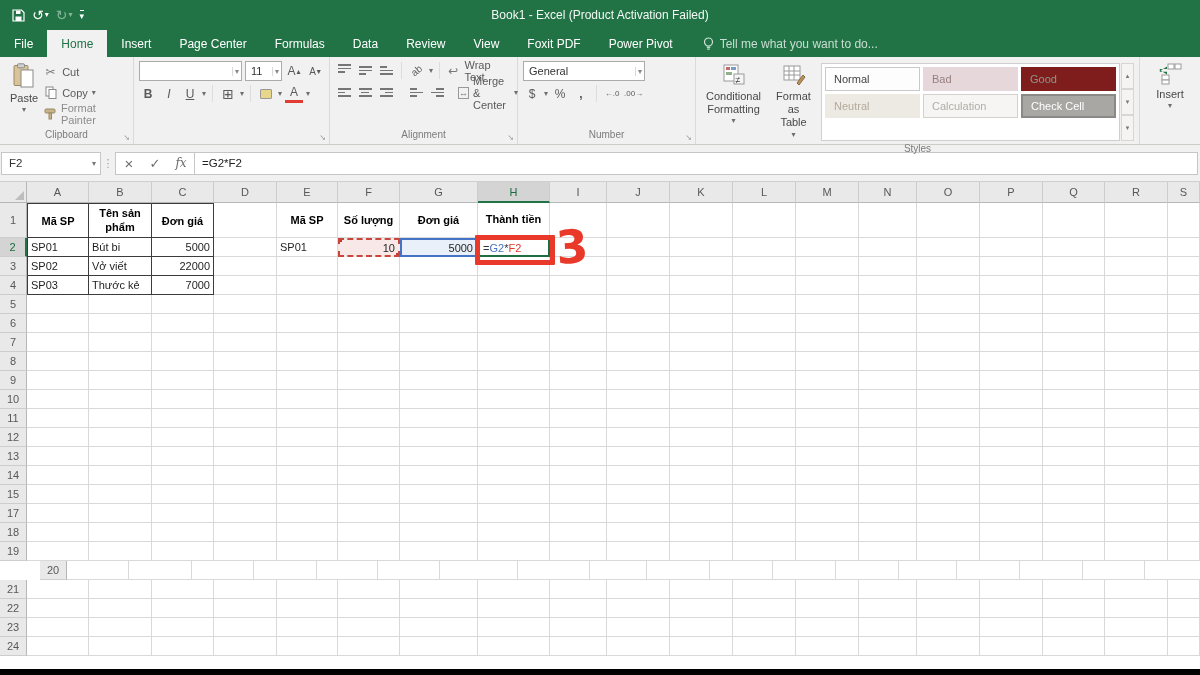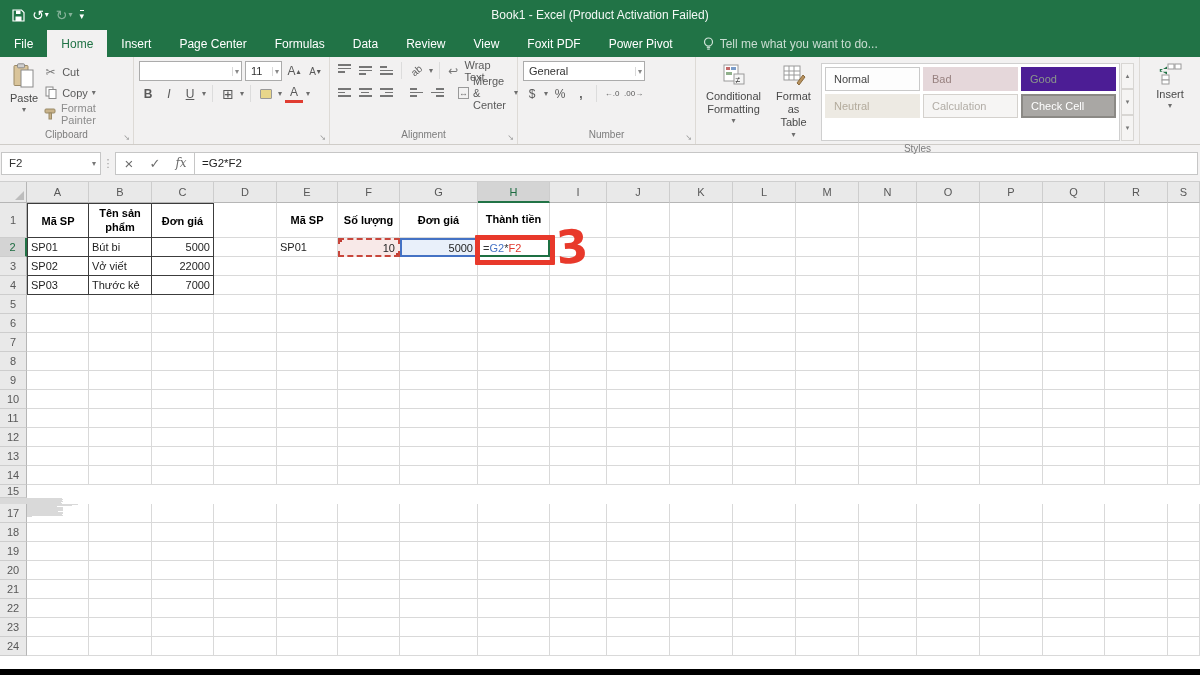--- a/index.html
+++ b/index.html
@@ -53,21 +53,21 @@
   .bld { font-weight:bold; } .itl { font-style:italic; } .und { text-decoration:underline; }
   .fcolA { border-bottom:3px solid #e03c31; line-height:1; padding-bottom:0; }
   .filldiamond { width:12px; height:10px; background:#e8d68a; border:1px solid #999;
     border-radius:1px; }
   .smalltxt { font-size:8px; letter-spacing:0; }
   .gallery { display:grid; grid-template-columns:repeat(3,95px); grid-auto-rows:24px;
     gap:3px; background:#fff; border:1px solid #cfcfcf; padding:3px; }
   .chip { font-size:11px; display:flex; align-items:center; padding-left:8px; border:1px solid transparent; }
   .st-normal { background:#fdfdfd; border-color:#c9c9c9; color:#444; }
   .st-bad { background:#e5d7da; color:#97807f; }
-  .st-good { background:#4c1d95; color:#8b978b; }
+  .st-good { background:#7f1d1d; color:#8b978b; }
   .st-neutral { background:#edeae3; color:#b3ab9c; }
   .st-calc { background:#f6f5f4; border-color:#d4d1cd; color:#b2ada6;text-align:right; }
   .st-check { background:#a9a7a4; border:2px solid #8b8985; color:#fff; }
   .galscroll { width:13px; display:flex; flex-direction:column; margin-left:1px; }
   .galscroll span { flex:1; background:#f5f4f3; border:1px solid #d8d6d3; font-size:7px;
     display:flex; align-items:center; justify-content:center; color:#777; }
 
   
   .fbar { height:37px; background:#f2f1f1; border-bottom:1px solid #cfcfcf;
     display:flex; align-items:center; padding:0 2px 0 1px; gap:0; }
@@ -798,21 +798,21 @@
         <div class="cell" style="width: 63px; min-width: 63px;"></div>
         <div class="cell" style="width: 63px; min-width: 63px;"></div>
         <div class="cell" style="width: 63px; min-width: 63px;"></div>
         <div class="cell" style="width: 58px; min-width: 58px;"></div>
         <div class="cell" style="width: 63px; min-width: 63px;"></div>
         <div class="cell" style="width: 63px; min-width: 63px;"></div>
         <div class="cell" style="width: 62px; min-width: 62px;"></div>
         <div class="cell" style="width: 63px; min-width: 63px;"></div>
         <div class="cell" style="width: 32px; min-width: 32px;"></div>
       </div>
-      <div class="grow" style="height: 19px; flex-direction: column;">
+      <div class="grow" style="height: 19px;">
         <div class="rhdr">15</div>
         <div class="cell" style="width: 62px; min-width: 62px;"></div>
         <div class="cell" style="width: 63px; min-width: 63px;"></div>
         <div class="cell" style="width: 62px; min-width: 62px;"></div>
         <div class="cell" style="width: 63px; min-width: 63px;"></div>
         <div class="cell" style="width: 61px; min-width: 61px;"></div>
         <div class="cell" style="width: 62px; min-width: 62px;"></div>
         <div class="cell" style="width: 78px; min-width: 78px;"></div>
         <div class="cell" style="width: 72px; min-width: 72px;"></div>
         <div class="cell" style="width: 57px; min-width: 57px;"></div>
@@ -886,21 +886,21 @@
         <div class="cell" style="width: 63px; min-width: 63px;"></div>
         <div class="cell" style="width: 63px; min-width: 63px;"></div>
         <div class="cell" style="width: 63px; min-width: 63px;"></div>
         <div class="cell" style="width: 58px; min-width: 58px;"></div>
         <div class="cell" style="width: 63px; min-width: 63px;"></div>
         <div class="cell" style="width: 63px; min-width: 63px;"></div>
         <div class="cell" style="width: 62px; min-width: 62px;"></div>
         <div class="cell" style="width: 63px; min-width: 63px;"></div>
         <div class="cell" style="width: 32px; min-width: 32px;"></div>
       </div>
-      <div class="grow" style="height: 19px;">
+      <div class="grow" style="height: 19px; padding-left: 40px;">
         <div class="rhdr">20</div>
         <div class="cell" style="width: 62px; min-width: 62px;"></div>
         <div class="cell" style="width: 63px; min-width: 63px;"></div>
         <div class="cell" style="width: 62px; min-width: 62px;"></div>
         <div class="cell" style="width: 63px; min-width: 63px;"></div>
         <div class="cell" style="width: 61px; min-width: 61px;"></div>
         <div class="cell" style="width: 62px; min-width: 62px;"></div>
         <div class="cell" style="width: 78px; min-width: 78px;"></div>
         <div class="cell" style="width: 72px; min-width: 72px;"></div>
         <div class="cell" style="width: 57px; min-width: 57px;"></div>

